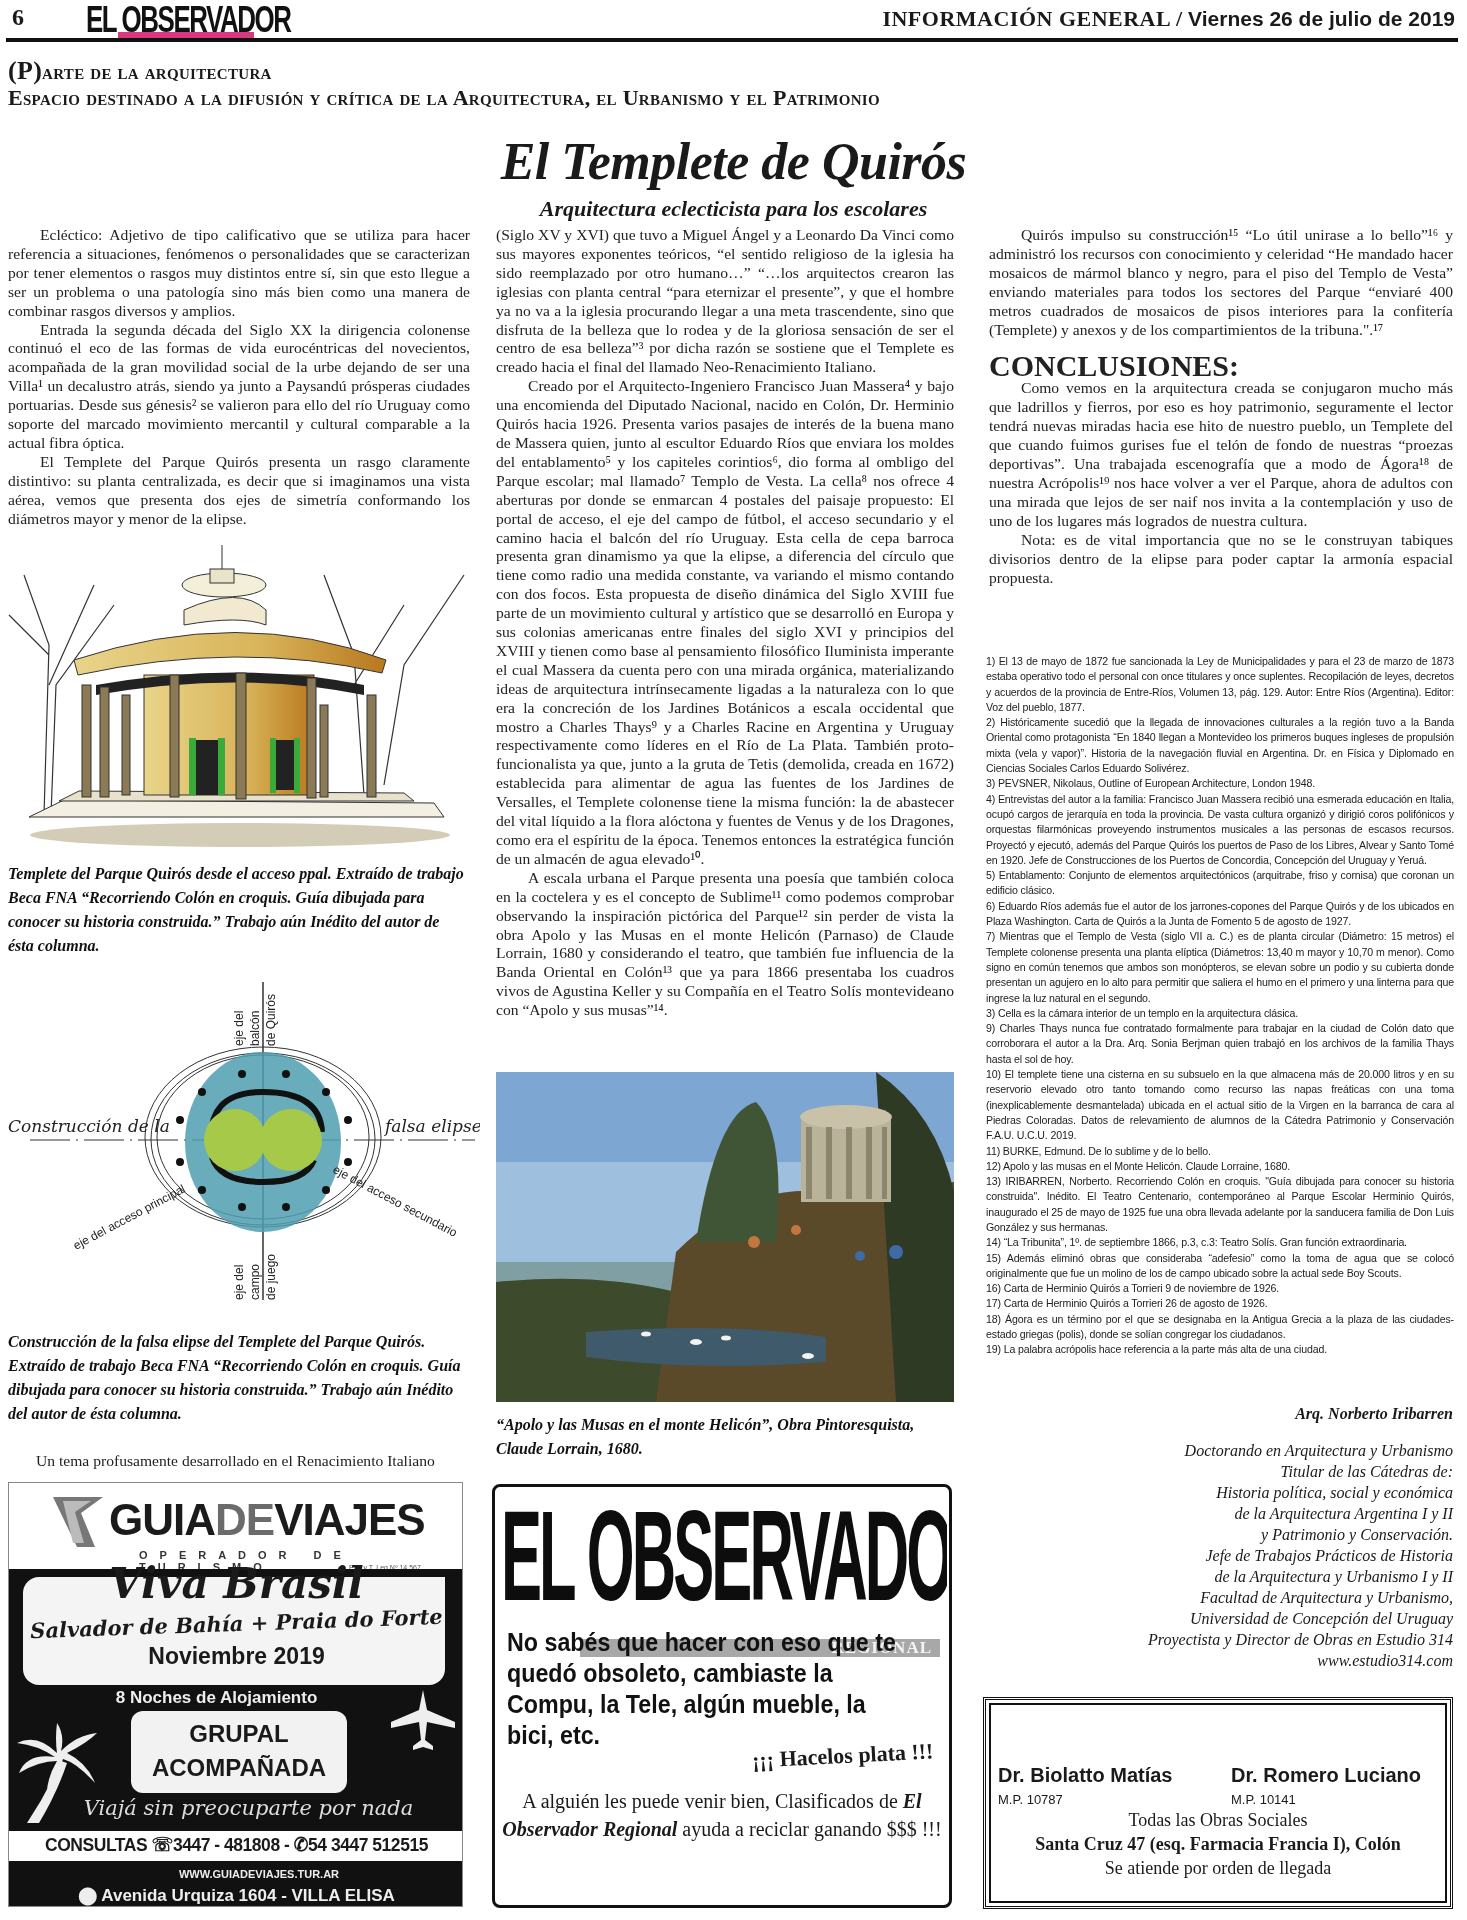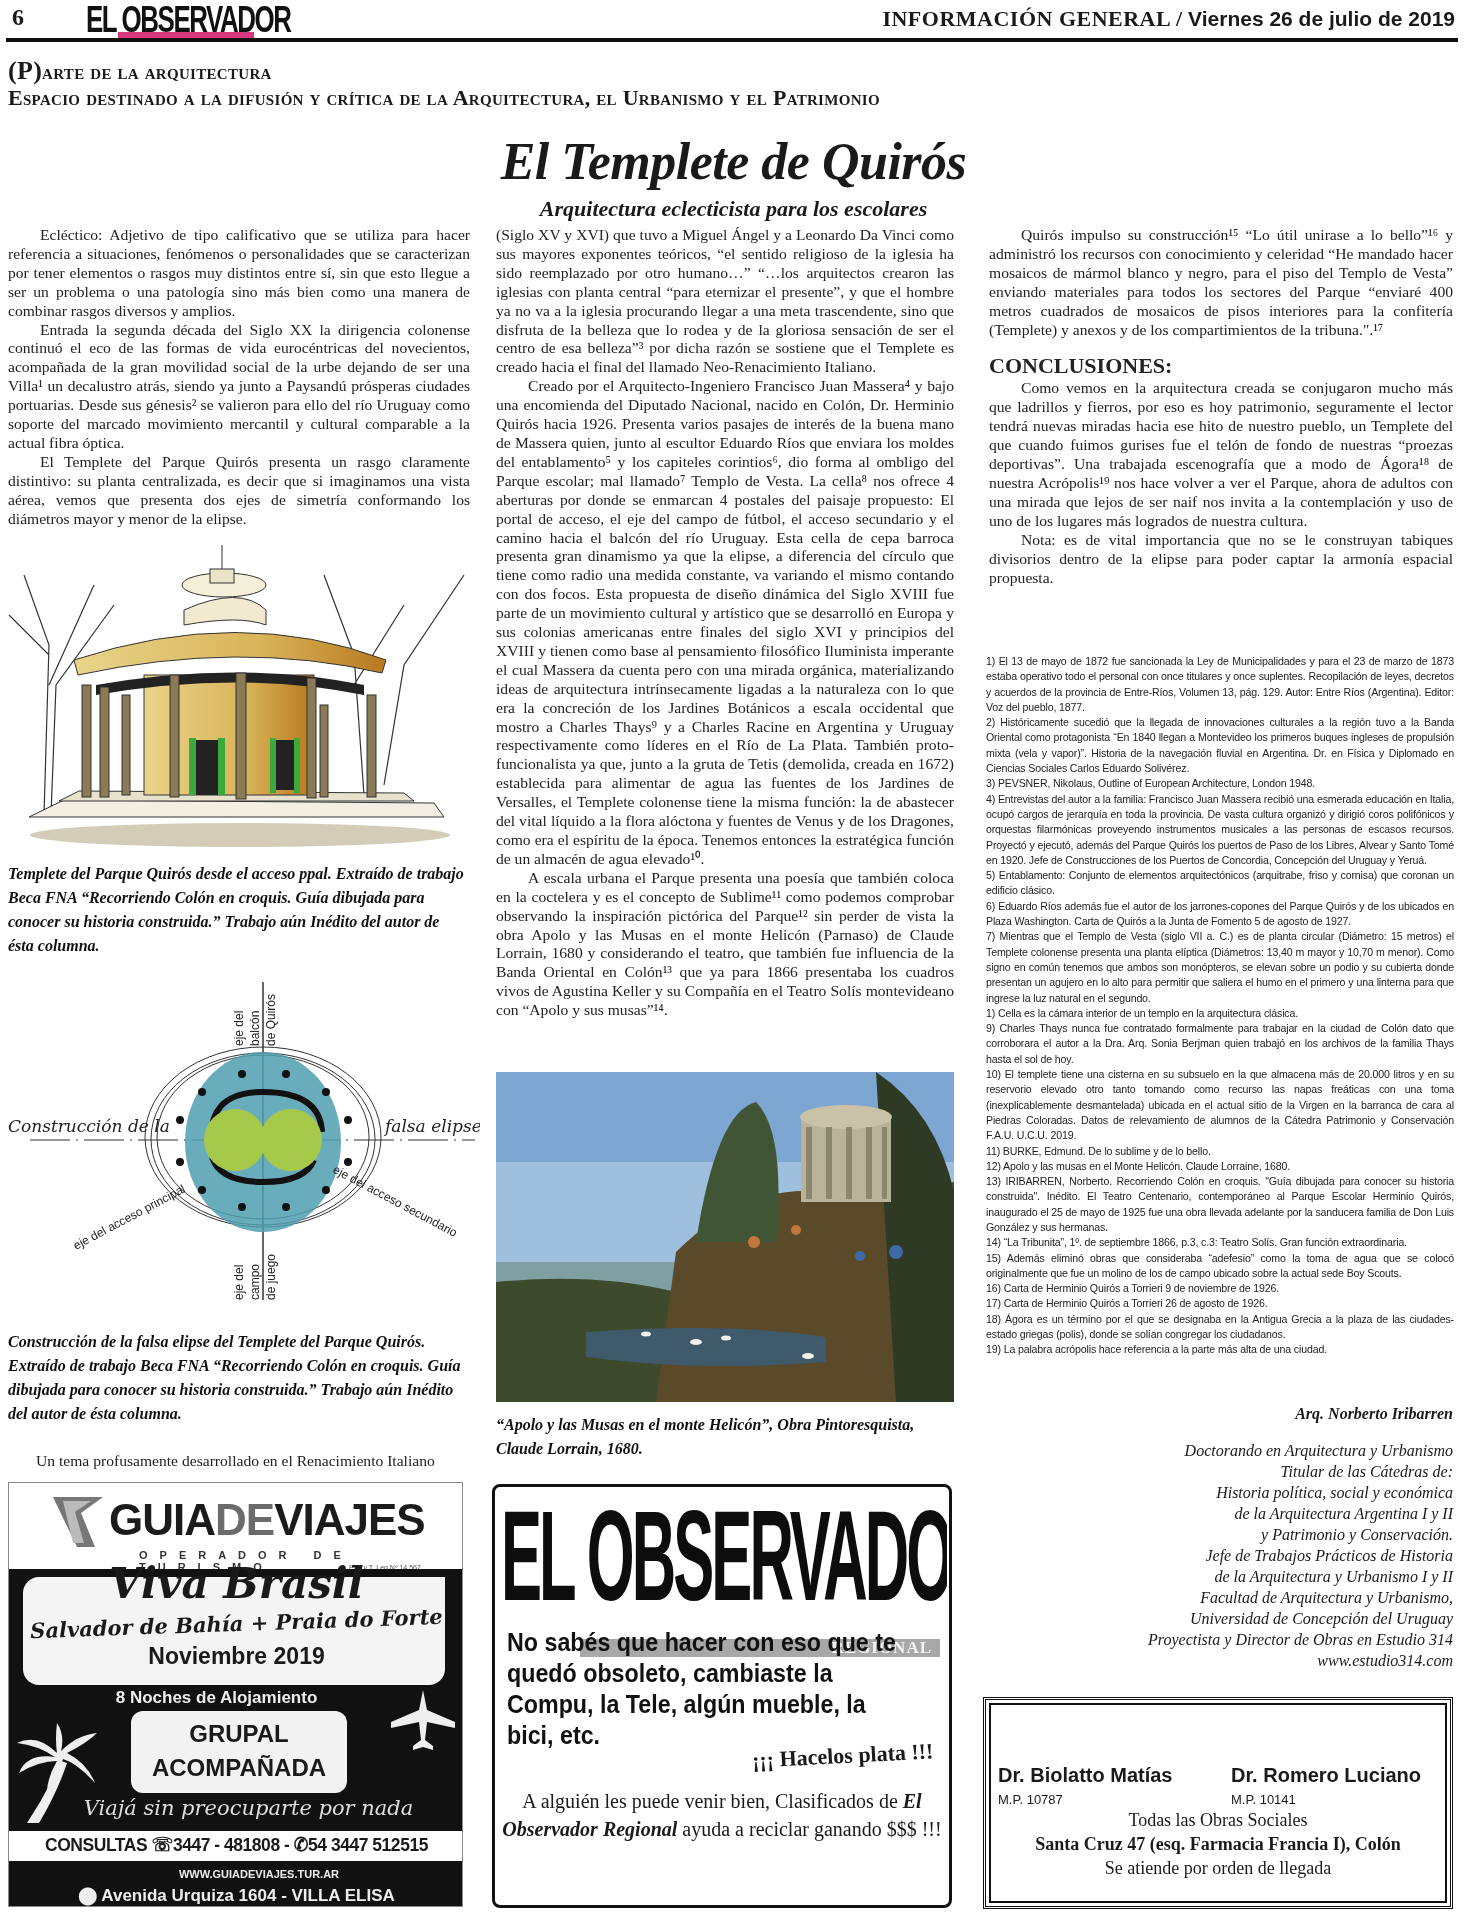--- a/index.html
+++ b/index.html
@@ -25,21 +25,21 @@
   .subtitle { left: 0; top: 196px; width: 1467px; text-align: center; font-family: "Liberation Serif", serif; font-weight: bold; font-style: italic; font-size: 22px; }
 
   
   .col { font-size: 15.6px; line-height: 18.9px; text-align: justify; color: #222; }
   .col p { text-indent: 32px; }
   .col p.noind { text-indent: 0; }
   .col1 { left: 8px; top: 226px; width: 462px; }
   .col2 { left: 496px; top: 226px; width: 458px; }
   .col3 { left: 989px; top: 226px; width: 464px; }
 
-  .conclusiones { font-family: "Liberation Serif", serif; font-weight: bold; font-size: 22px; line-height: 26px; margin-top: 14px; text-indent: 0 !important; }
+  .conclusiones { font-family: "Liberation Serif", serif; font-weight: bold; font-size: 30px; line-height: 26px; margin-top: 14px; text-indent: 0 !important; }
 
   
   .footnotes { left: 986px; top: 654px; width: 468px; font-family: "Liberation Sans", sans-serif; font-size: 10.6px; line-height: 15.3px; text-align: justify; color: #222; letter-spacing: -0.15px; }
 
   .signature { right: 14px; top: 1405px; font-weight: bold; font-style: italic; font-size: 16px; }
   .bio { right: 14px; top: 1440px; text-align: right; font-style: italic; font-size: 16px; line-height: 21px; }
 
   
   .caption { font-weight: bold; font-style: italic; font-size: 16px; line-height: 24px; color: #111; }
   .cap1 { left: 8px; top: 862px; width: 460px; }
@@ -261,21 +261,21 @@
 </div>
 
 <div class="abs footnotes" id="footnotes">
     <div>1) El 13 de mayo de 1872 fue sancionada la Ley de Municipalidades y para el 23 de marzo de 1873 estaba operativo todo el personal con once titulares y once suplentes. Recopilación de leyes, decretos y acuerdos de la provincia de Entre-Ríos, Volumen 13, pág. 129. Autor: Entre Ríos (Argentina). Editor: Voz del pueblo, 1877.</div>
     <div>2) Históricamente sucedió que la llegada de innovaciones culturales a la región tuvo a la Banda Oriental como protagonista “En 1840 llegan a Montevideo los primeros buques ingleses de propulsión mixta (vela y vapor)”. Historia de la navegación fluvial en Argentina. Dr. en Física y Diplomado en Ciencias Sociales Carlos Eduardo Solivérez.</div>
     <div>3) PEVSNER, Nikolaus, Outline of European Architecture, London 1948.</div>
     <div>4) Entrevistas del autor a la familia: Francisco Juan Massera recibió una esmerada educación en Italia, ocupó cargos de jerarquía en toda la provincia. De vasta cultura organizó y dirigió coros polifónicos y orquestas filarmónicas proveyendo instrumentos musicales a las personas de escasos recursos. Proyectó y ejecutó, además del Parque Quirós los puertos de Paso de los Libres, Alvear y Santo Tomé en 1920. Jefe de Construcciones de los Puertos de Concordia, Concepción del Uruguay y Yeruá.</div>
     <div>5) Entablamento: Conjunto de elementos arquitectónicos (arquitrabe, friso y cornisa) que coronan un edificio clásico.</div>
     <div>6) Eduardo Ríos además fue el autor de los jarrones-copones del Parque Quirós y de los ubicados en Plaza Washington. Carta de Quirós a la Junta de Fomento 5 de agosto de 1927.</div>
     <div>7) Mientras que el Templo de Vesta (siglo VII a. C.) es de planta circular (Diámetro: 15 metros) el Templete colonense presenta una planta elíptica (Diámetros: 13,40 m mayor y 10,70 m menor). Como signo en común tenemos que ambos son monópteros, se elevan sobre un podio y su cubierta donde presentan un agujero en lo alto para permitir que saliera el humo en el primero y una linterna para que ingrese la luz natural en el segundo.</div>
-    <div>1) Cella es la cámara interior de un templo en la arquitectura clásica.</div>
+    <div>3) Cella es la cámara interior de un templo en la arquitectura clásica.</div>
     <div>9) Charles Thays nunca fue contratado formalmente para trabajar en la ciudad de Colón dato que corroborara el autor a la Dra. Arq. Sonia Berjman quien trabajó en los archivos de la familia Thays hasta el sol de hoy.</div>
     <div>10) El templete tiene una cisterna en su subsuelo en la que almacena más de 20.000 litros y en su reservorio elevado otro tanto tomando como recurso las napas freáticas con una toma (inexplicablemente desmantelada) ubicada en el actual sitio de la Virgen en la barranca de cara al Piedras Coloradas. Datos de relevamiento de alumnos de la Cátedra Patrimonio y Conservación F.A.U. U.C.U. 2019.</div>
     <div>11) BURKE, Edmund. De lo sublime y de lo bello.</div>
     <div>12) Apolo y las musas en el Monte Helicón. Claude Lorraine, 1680.</div>
     <div>13) IRIBARREN, Norberto. Recorriendo Colón en croquis. "Guía dibujada para conocer su historia construida". Inédito. El Teatro Centenario, contemporáneo al Parque Escolar Herminio Quirós, inaugurado el 25 de mayo de 1925 fue una obra llevada adelante por la sanducera familia de Don Luis González y sus hermanas.</div>
     <div>14) “La Tribunita”, 1º. de septiembre 1866, p.3, c.3: Teatro Solís. Gran función extraordinaria.</div>
     <div>15) Además eliminó obras que consideraba “adefesio” como la toma de agua que se colocó originalmente que fue un molino de los de campo ubicado sobre la actual sede Boy Scouts.</div>
     <div>16) Carta de Herminio Quirós a Torrieri 9 de noviembre de 1926.</div>
     <div>17) Carta de Herminio Quirós a Torrieri 26 de agosto de 1926.</div>
     <div>18) Ágora es un término por el que se designaba en la Antigua Grecia a la plaza de las ciudades-estado griegas (polis), donde se solían congregar los ciudadanos.</div>

